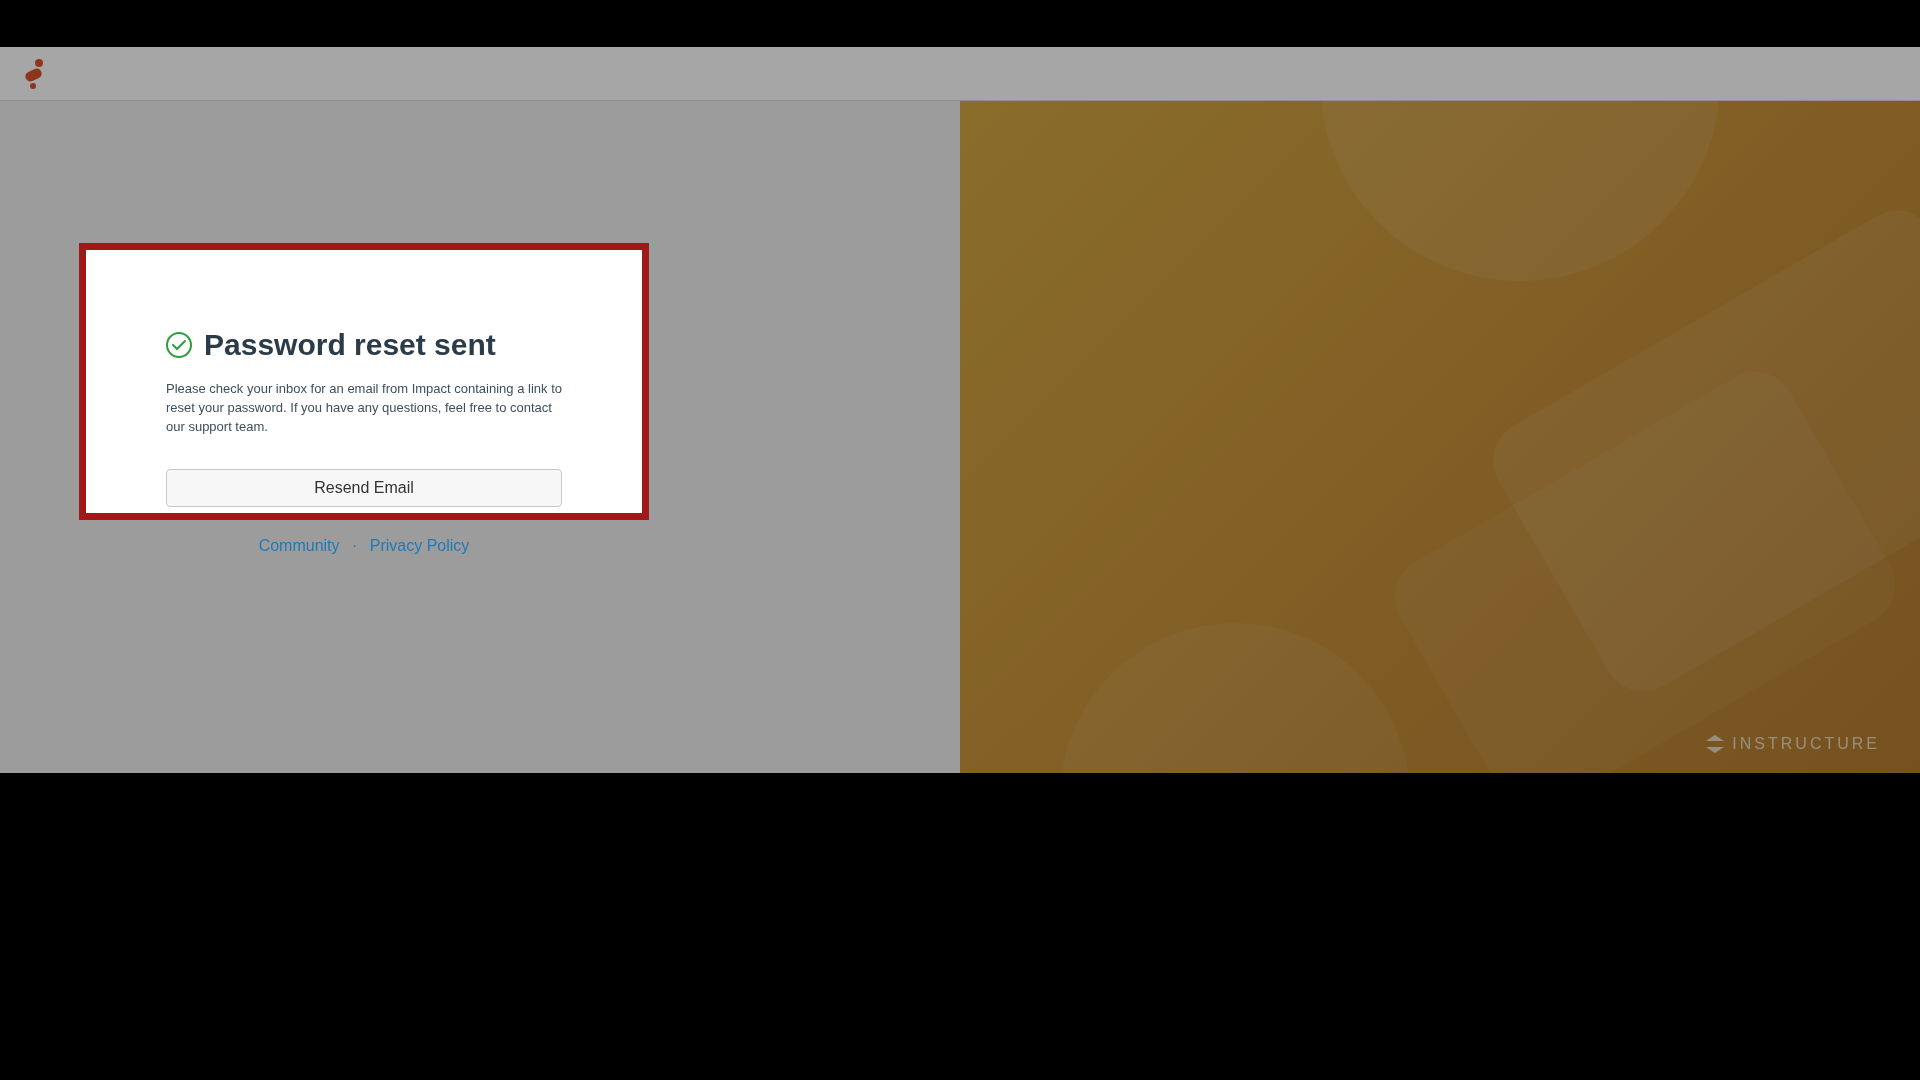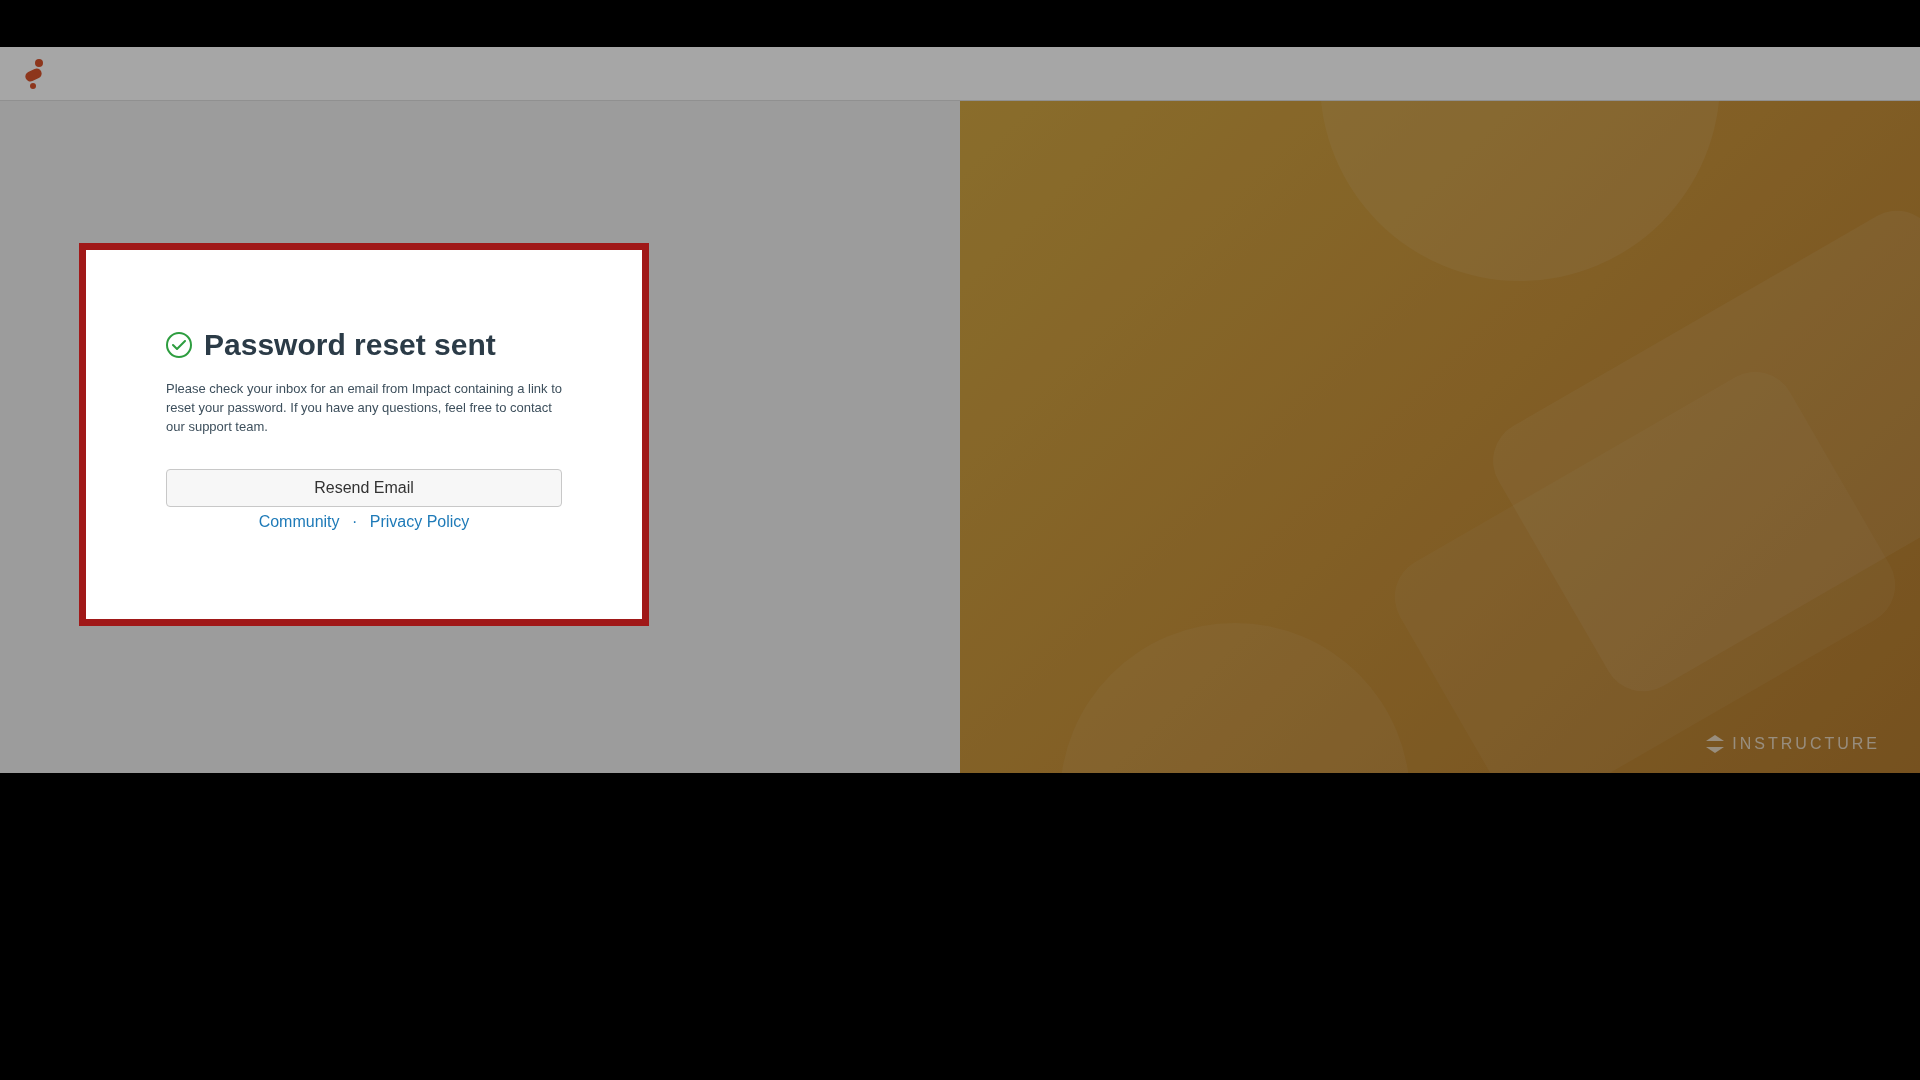--- a/index.html
+++ b/index.html
@@ -169,21 +169,21 @@
     .instructure-icon::after {
       bottom: 0;
       border-top: 6px solid rgba(255, 255, 255, 0.7);
     }
     
     .dialog-highlight {
       position: absolute;
       top: 196px;
       left: 79px;
       width: 570px;
-      height: 383px;
+      height: 277px;
       border: 7px solid #a01818;
       background: #fff;
       z-index: 10;
     }
     
     .dialog-inner {
       padding: 78px 80px 40px 80px;
     }
     
     .dialog-title-row {
@@ -223,26 +223,27 @@
     
     .resend-button {
       width: 100%;
       padding: 9px;
       background: #f7f7f7;
       border: 1px solid #c8c8c8;
       border-radius: 4px;
       font-size: 16px;
       color: #333;
       cursor: pointer;
-      margin-bottom: 6px;
+      margin-bottom: 24px;
     }
     
     .links-row {
       text-align: center;
       font-size: 16px;
+      margin-top: 6px;
     }
     
     .links-row a {
       color: #1e7ab8;
       text-decoration: none;
     }
     
     .link-separator {
       color: #1e7ab8;
       margin: 0 8px;

